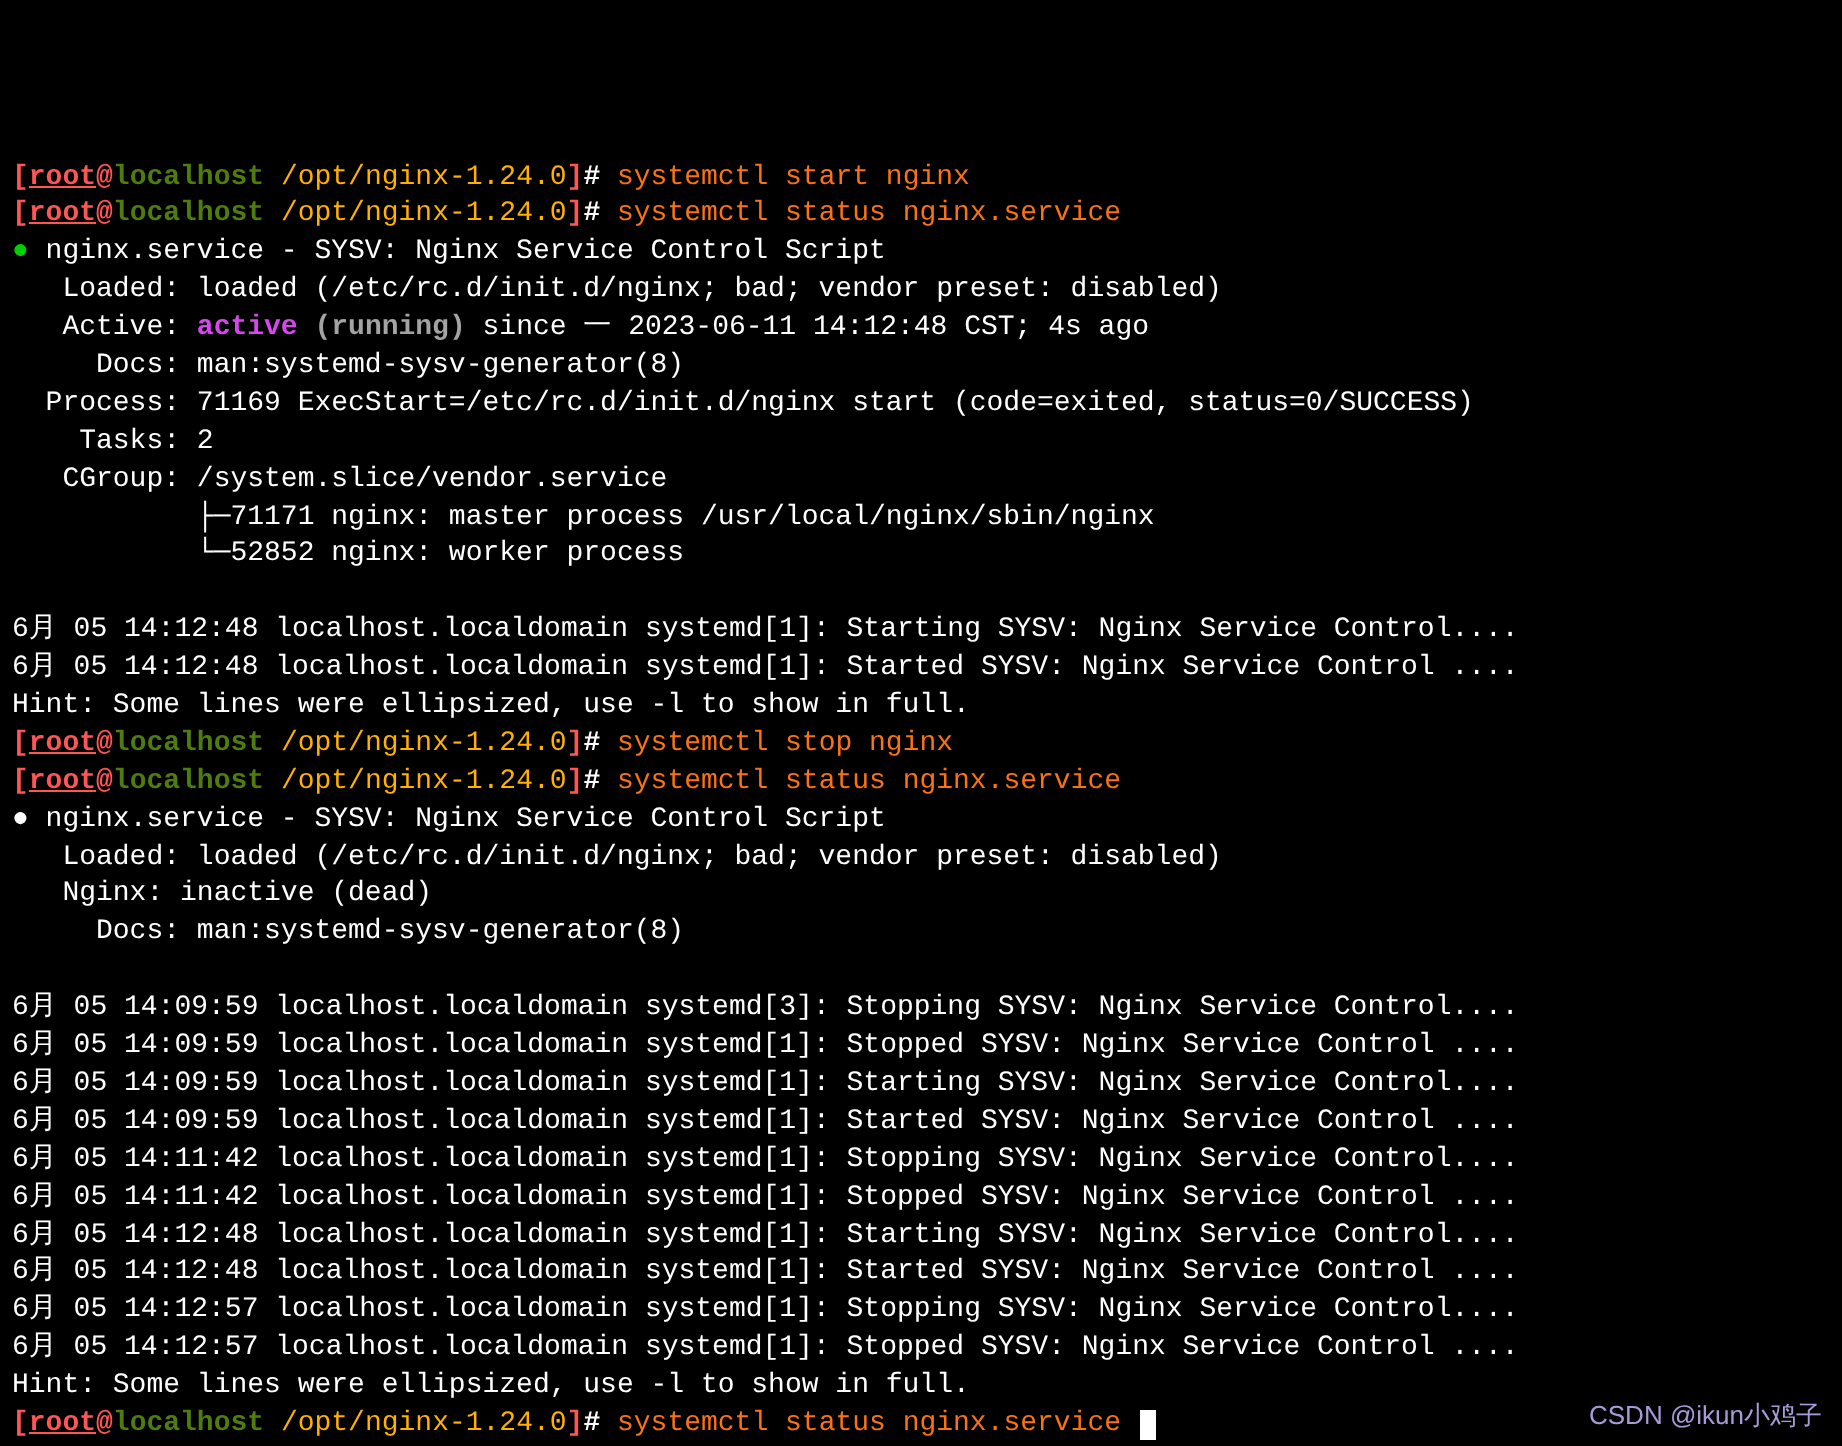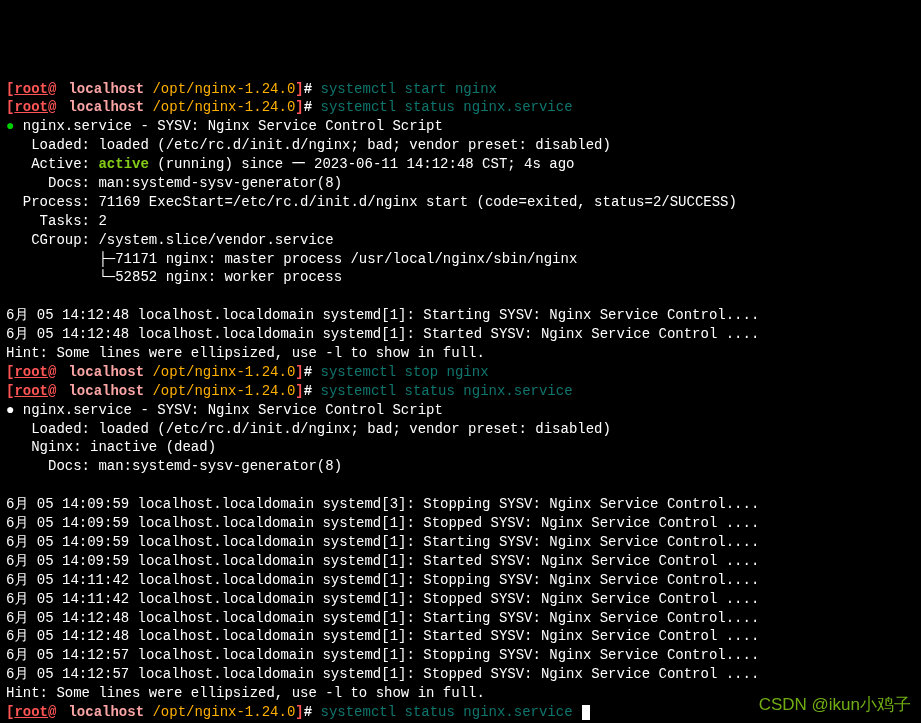--- a/index.html
+++ b/index.html
@@ -8,59 +8,59 @@
     font-family: "Consolas", "Monaco", "Courier New", monospace;
     font-size: 14px;
     line-height: 1.35;
     margin: 0;
     padding: 4px 6px;
     white-space: pre;
     overflow: hidden;
   }
   .prompt-user { color: #ff5555; font-weight: bold; text-decoration: underline; }
   .prompt-at   { color: #ff5555; font-weight: bold; }
-  .prompt-host { color: #fca5a5; font-weight: bold; margin-left: 12px; }
+  .prompt-host { color: #4d7c0f; font-weight: bold; }
   .prompt-path { color: #ffb000; font-weight: normal; }
   .prompt-hash { color: #ffffff; font-weight: bold; }
   .prompt-lb, .prompt-rb { color: #ff5555; font-weight: bold; }
-  .cmd { color: #0f766e; }
+  .cmd { color: #f97316; }
   .dot-green { color: #00d000; }
   .dot-white { color: #ffffff; }
-  .active-green { color: #84cc16; font-weight: bold; }
-  .running-green { color: #ffffff; font-weight: normal; }
+  .active-green { color: #d946ef; font-weight: bold; }
+  .running-green { color: #a3a3a3; font-weight: bold; }
   .cursor {
     display: inline-block;
     width: 8px;
     height: 15px;
     background: #ffffff;
     vertical-align: text-bottom;
     margin-left: 1px;
   }
   .wm {
     position: absolute;
     right: 10px;
     bottom: 6px;
-    color: #84cc16;
+    color: #c4b5fd;
     font-family: sans-serif;
-    font-size: 17px;
+    font-size: 13px;
     opacity: 0.85;
   }
 </style>
 </head>
 <body>
 
 
 
 <div><span><span class="prompt-lb">[</span><span class="prompt-user">root</span><span class="prompt-at">@</span><span class="prompt-host">localhost</span><span> </span><span class="prompt-path">/opt/nginx-1.24.0</span><span class="prompt-rb">]</span><span class="prompt-hash">#</span></span> <span class="cmd">systemctl start nginx</span>
 <span><span class="prompt-lb">[</span><span class="prompt-user">root</span><span class="prompt-at">@</span><span class="prompt-host">localhost</span><span> </span><span class="prompt-path">/opt/nginx-1.24.0</span><span class="prompt-rb">]</span><span class="prompt-hash">#</span></span> <span class="cmd">systemctl status nginx.service</span>
 <span class="dot-green">●</span><span> nginx.service - SYSV: Nginx Service Control Script</span>
 <span>   Loaded: loaded (/etc/rc.d/init.d/nginx; bad; vendor preset: disabled)</span>
 <span>   Active: </span><span class="active-green">active</span><span class="running-green"> (running)</span><span> since 一 2023-06-11 14:12:48 CST; 4s ago</span>
 <span>     Docs: man:systemd-sysv-generator(8)</span>
-<span>  Process: 71169 ExecStart=/etc/rc.d/init.d/nginx start (code=exited, status=2/SUCCESS)</span>
+<span>  Process: 71169 ExecStart=/etc/rc.d/init.d/nginx start (code=exited, status=0/SUCCESS)</span>
 <span>    Tasks: 2</span>
 <span>   CGroup: /system.slice/vendor.service</span>
 <span>           ├─71171 nginx: master process /usr/local/nginx/sbin/nginx</span>
 <span>           └─52852 nginx: worker process</span>
 
 <span>6月 05 14:12:48 localhost.localdomain systemd[1]: Starting SYSV: Nginx Service Control....</span>
 <span>6月 05 14:12:48 localhost.localdomain systemd[1]: Started SYSV: Nginx Service Control ....</span>
 <span>Hint: Some lines were ellipsized, use -l to show in full.</span>
 <span><span class="prompt-lb">[</span><span class="prompt-user">root</span><span class="prompt-at">@</span><span class="prompt-host">localhost</span><span> </span><span class="prompt-path">/opt/nginx-1.24.0</span><span class="prompt-rb">]</span><span class="prompt-hash">#</span></span> <span class="cmd">systemctl stop nginx</span>
 <span><span class="prompt-lb">[</span><span class="prompt-user">root</span><span class="prompt-at">@</span><span class="prompt-host">localhost</span><span> </span><span class="prompt-path">/opt/nginx-1.24.0</span><span class="prompt-rb">]</span><span class="prompt-hash">#</span></span> <span class="cmd">systemctl status nginx.service</span>

